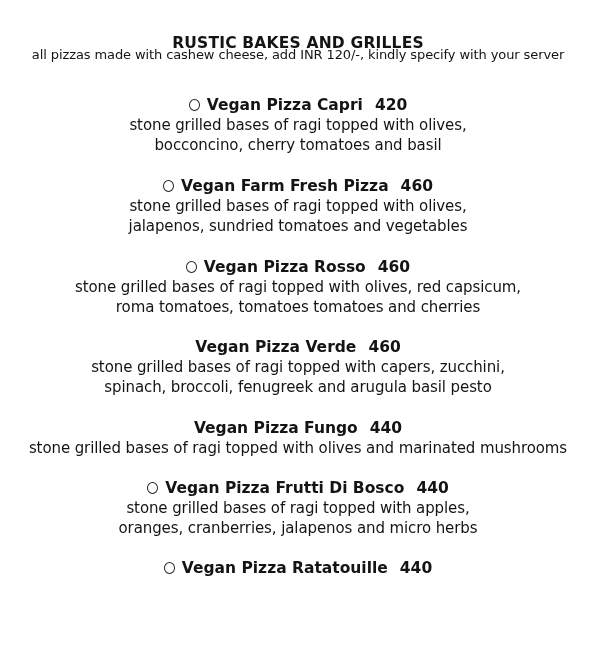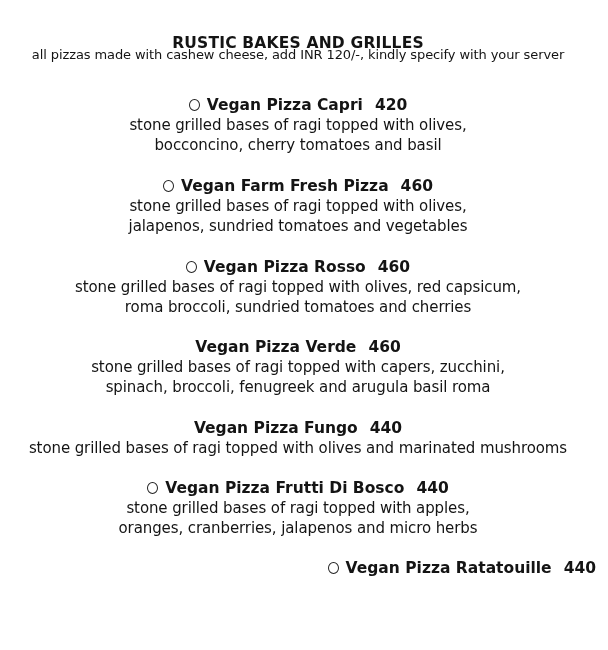--- a/index.html
+++ b/index.html
@@ -90,44 +90,44 @@
     </div>
     <div class="desc">stone grilled bases of ragi topped with olives,</div>
     <div class="desc">jalapenos, sundried tomatoes and vegetables</div>
   </div>
 
   <div class="item" style="top:257px;text-align:center;">
     <div class="item-name-row">
       <span class="marker"></span><span>Vegan Pizza Rosso</span><span class="price">460</span>
     </div>
     <div class="desc">stone grilled bases of ragi topped with olives, red capsicum,</div>
-    <div class="desc">roma broccoli, sundried tomatoes and cherries</div>
+    <div class="desc">roma tomatoes, tomatoes tomatoes and cherries</div>
   </div>
 
   <div class="item" style="top:337px;">
     <div class="item-name-row">
       <span>Vegan Pizza Verde</span><span class="price">460</span>
     </div>
     <div class="desc">stone grilled bases of ragi topped with capers, zucchini,</div>
-    <div class="desc">spinach, broccoli, fenugreek and arugula basil roma</div>
+    <div class="desc">spinach, broccoli, fenugreek and arugula basil pesto</div>
   </div>
 
   <div class="item" style="top:418px;">
     <div class="item-name-row">
       <span>Vegan Pizza Fungo</span><span class="price">440</span>
     </div>
     <div class="desc">stone grilled bases of ragi topped with olives and marinated mushrooms</div>
   </div>
 
   <div class="item" style="top:478px;">
     <div class="item-name-row">
       <span class="marker"></span><span>Vegan Pizza Frutti Di Bosco</span><span class="price">440</span>
     </div>
     <div class="desc">stone grilled bases of ragi topped with apples,</div>
     <div class="desc">oranges, cranberries, jalapenos and micro herbs</div>
   </div>
 
-  <div class="item" style="top:558px;text-align:right;">
+  <div class="item" style="top:558px;">
     <div class="item-name-row">
       <span class="marker"></span><span>Vegan Pizza Ratatouille</span><span class="price">440</span>
     </div>
   </div>
 </div>
 
 </body></html>

